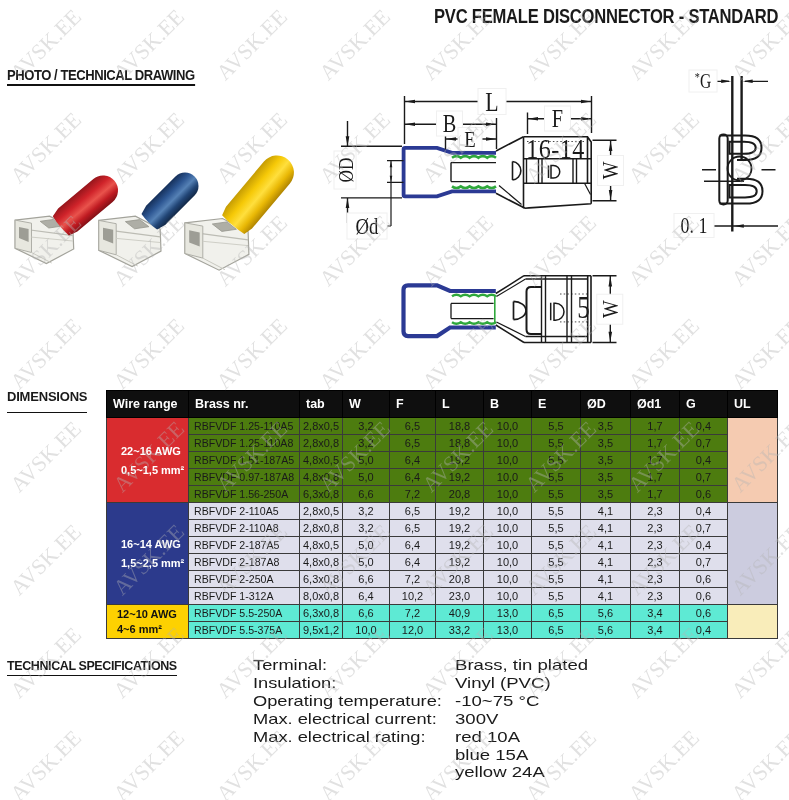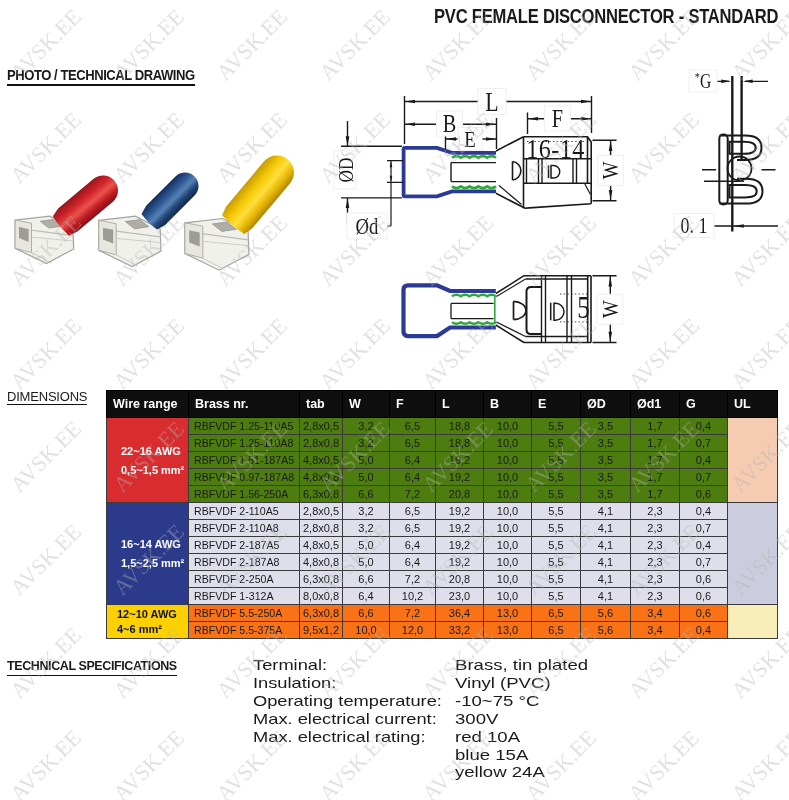--- a/index.html
+++ b/index.html
@@ -3,37 +3,37 @@
 <style>
   html,body{margin:0;padding:0;background:#fff}
   body{width:789px;height:800px;position:relative;overflow:hidden;
        font-family:"Liberation Sans",sans-serif;color:#1a1a1a}
   .wmlayer{position:absolute;left:0;top:0;width:789px;height:800px;z-index:5;pointer-events:none}
   .wm{position:absolute;font-family:"Liberation Serif",serif;font-size:22px;
       color:rgba(180,180,180,0.4);transform:translate(-50%,-50%) rotate(-45deg);white-space:nowrap}
   #title{position:absolute;left:434px;top:4px;font-size:21px;font-weight:bold;letter-spacing:-0.3px;white-space:nowrap;transform:scaleX(0.79);transform-origin:0 0}
   .hd1{position:absolute;left:7px;top:67px;font-size:14.5px;font-weight:bold;letter-spacing:-0.5px;
        border-bottom:2px solid #111;padding-bottom:1px;transform:scaleX(0.90);transform-origin:0 0;white-space:nowrap}
-  .hd2{position:absolute;left:7px;top:389px;font-size:13px;font-weight:normal;letter-spacing:-0.2px;
-       border-bottom:1.5px solid #111;padding-bottom:0px}
+  .hd2{position:absolute;left:7px;top:389px;font-size:13px;font-weight:bold;letter-spacing:-0.2px;
+       border-bottom:1.5px solid #111;padding-bottom:8px}
   .hd3{position:absolute;left:7px;top:659px;font-size:12.5px;font-weight:bold;letter-spacing:-0.4px;
        border-bottom:1.5px solid #111;padding-bottom:2px}
   svg.draw{position:absolute;left:0;top:0;z-index:1}
   #dims{position:absolute;left:106px;top:390px;border-collapse:collapse;table-layout:fixed;
         width:671px;z-index:2;font-size:11px;border:1px solid #000}
   #dims td,#dims th{border:1px solid #3a3a3a;padding:0;overflow:hidden;white-space:nowrap}
   #dims tr{height:17px}
   #dims tr.hd{height:27px}
   #dims th{background:#0f0f0f;color:#fff;font-size:12.5px;text-align:left;padding-left:6px;
            border-color:#000}
   #dims td.pn{text-align:left;padding-left:5px;font-size:10.6px}
   #dims td.n{text-align:center}
   #dims tr.r td{background:#4d7c0f}
   #dims tr.b td{background:#dfdfec}
-  #dims tr.y td{background:#f97316}
+  #dims tr.y td{background:#5eead4}
   #dims td.grp{color:#fff;font-weight:bold;padding-left:10px;font-size:11px}
   #dims td.gr{background:#d92c2f !important}
   #dims td.gb{background:#2c3a8c !important}
   #dims td.gy{background:#fdd101 !important;color:#111}
   #dims td.gr div,#dims td.gb div{margin:7px 4px}
   #dims td.gy div{margin:3px 0}
   #dims td.ulr{background:#f5cbb1 !important}
   #dims td.ulb{background:#ccccdf !important}
   #dims td.uly{background:#f9edba !important}
   .speclab{position:absolute;left:253px;top:657px;font-size:14.5px;line-height:17.9px;z-index:2;transform:scaleX(1.26);transform-origin:0 0}
@@ -384,21 +384,21 @@
       </tr>
 <tr class="y">
         <td class="grp gy" rowspan="2">
           <div>12~10 AWG</div>
           <div>4~6 mm²</div>
         </td>
         <td class="pn">RBFVDF 5.5-250A</td>
         <td class="n">6,3x0,8</td>
         <td class="n">6,6</td>
         <td class="n">7,2</td>
-        <td class="n">36,4</td>
+        <td class="n">40,9</td>
         <td class="n">13,0</td>
         <td class="n">6,5</td>
         <td class="n">5,6</td>
         <td class="n">3,4</td>
         <td class="n">0,6</td>
         <td class="ul uly" rowspan="2"></td>
       </tr>
 <tr class="y">
         <td class="pn">RBFVDF 5.5-375A</td>
         <td class="n">9,5x1,2</td>

